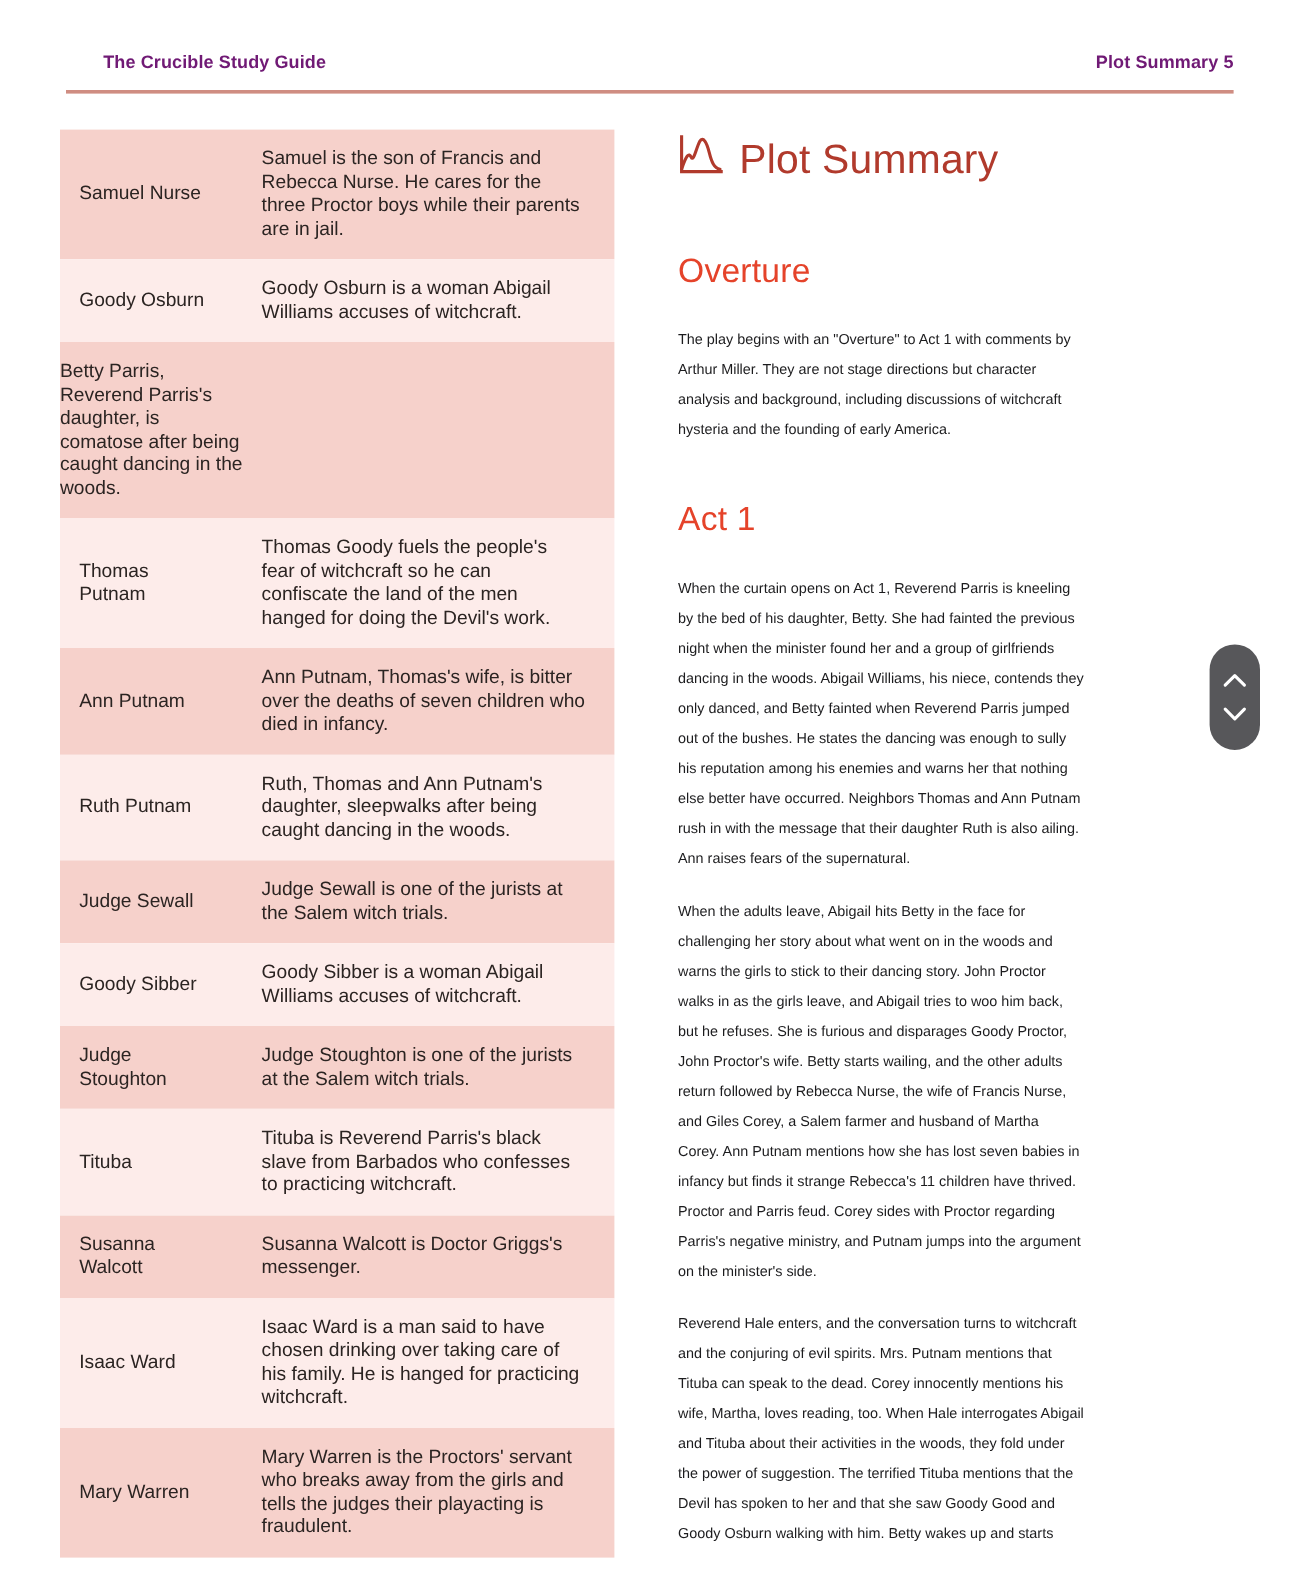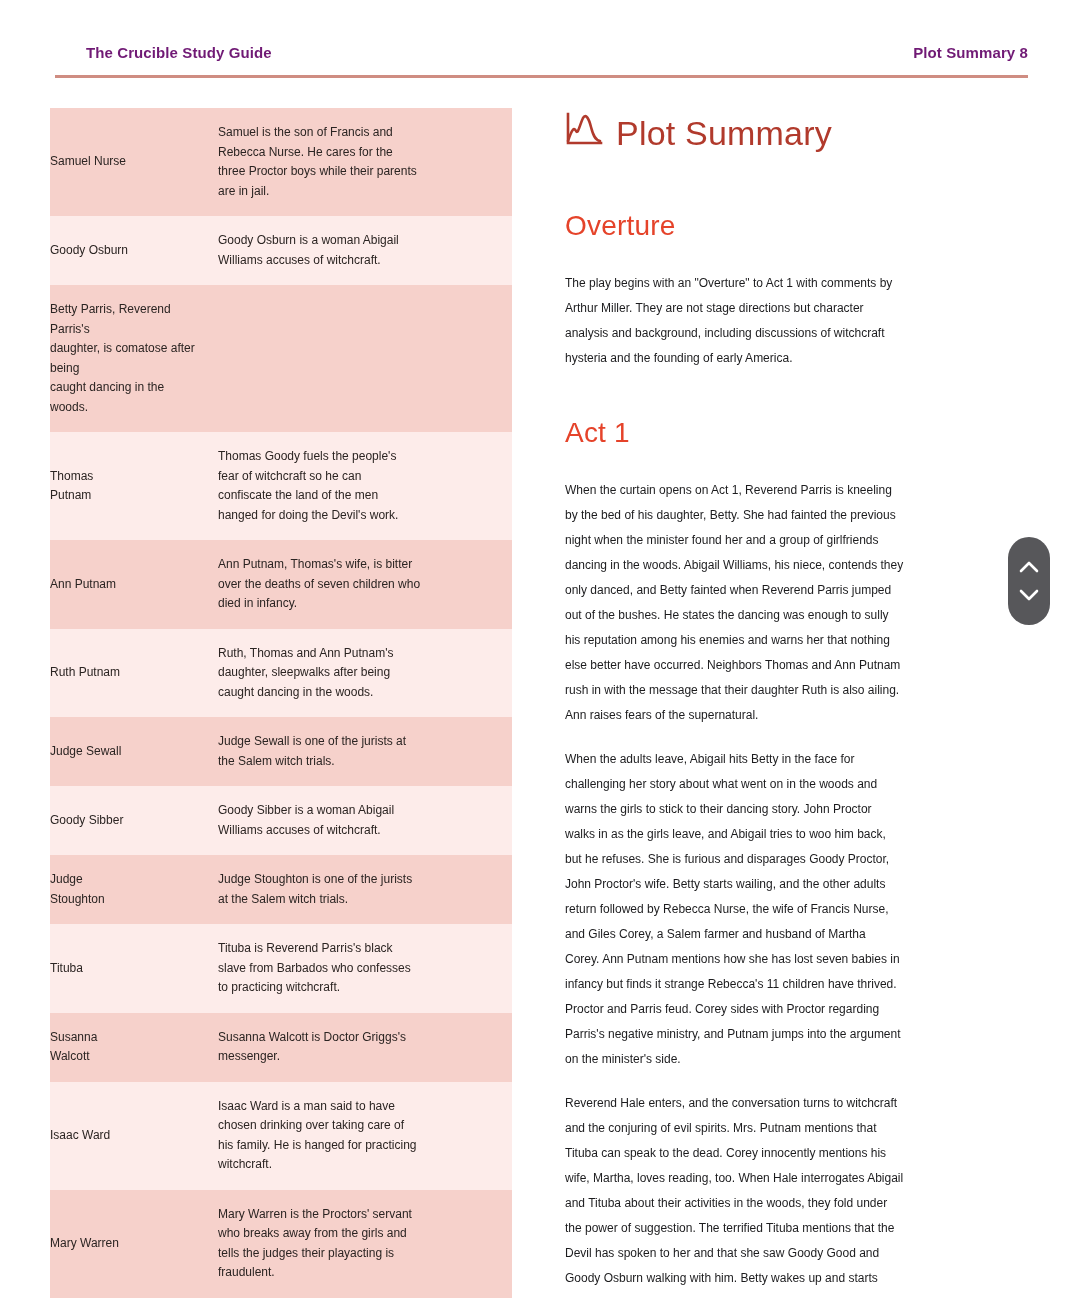--- a/index.html
+++ b/index.html
@@ -31,24 +31,24 @@
     display: flex; flex-direction: column;
   }
   .char-row {
     display: grid; grid-template-columns: 168px 1fr;
     padding: 15px 0;
   }
   .char-row.dark  { background: #f6d1cb; }
   .char-row.light { background: #fdecea; }
   .cell-name, .cell-desc {
     display: flex; align-items: center;
-    font-size: 12px; line-height: 19.5px; color: #2b2422;
+    font-size: 16px; line-height: 19.5px; color: #2b2422;
     white-space: pre-line;
   }
-  .cell-name { padding-right: 10px; }
+  .cell-name { padding-left: 16px; padding-right: 10px; }
   .cell-desc { padding-right: 14px; }
 
   
   .main-col {
     position: absolute; left: 565px; top: 112px; width: 467px;
   }
   .doc-title {
     display: flex; gap: 13px;
     font-size: 34px; line-height: 42px; font-weight: 400;
     color: #b13a2c; letter-spacing: 0.2px;
@@ -80,21 +80,21 @@
     background: none; border: none; padding: 0;
     width: 20px; height: 12px; cursor: pointer;
     display: block; line-height: 0;
   }
 </style>
 </head>
 <body>
 
 <div class="page-header">
   <span>The Crucible Study Guide</span>
-  <span>Plot Summary 8</span>
+  <span>Plot Summary 5</span>
 </div>
 <div class="header-rule"></div>
 
 <div class="char-table">
   <div class="char-row dark">
     <div class="cell-name">Samuel Nurse</div>
     <div class="cell-desc">Samuel is the son of Francis and
 Rebecca Nurse. He cares for the
 three Proctor boys while their parents
 are in jail.</div>

